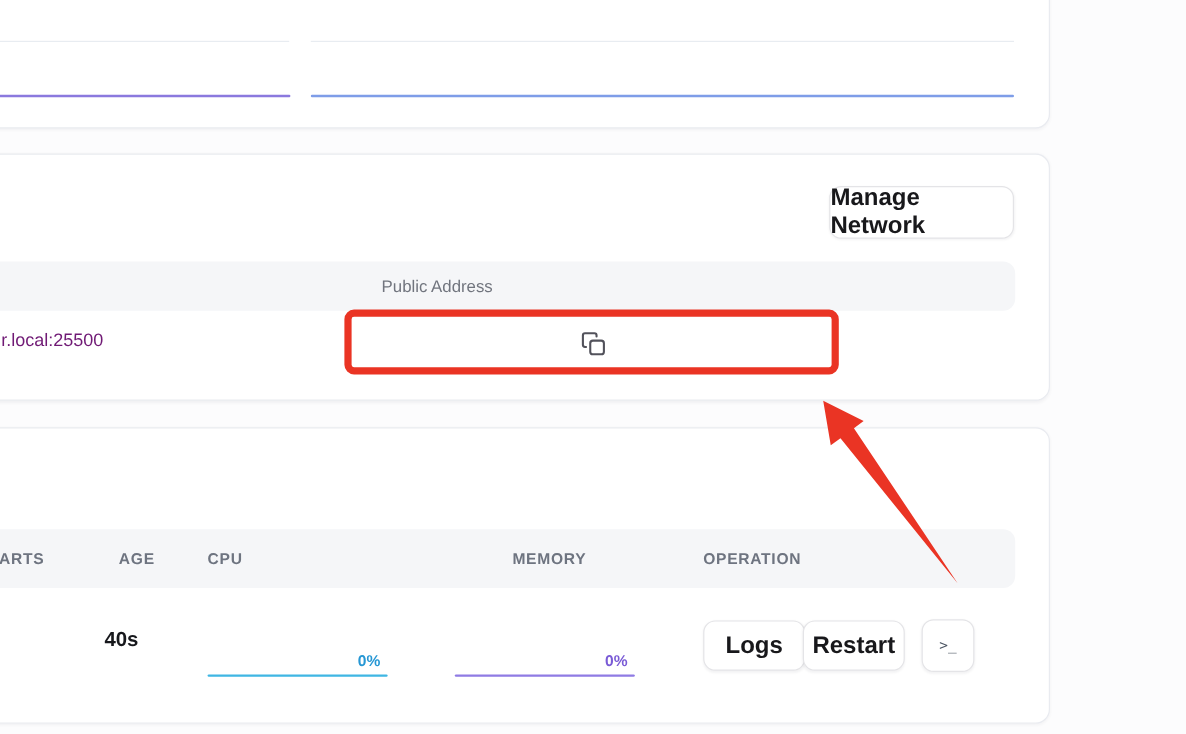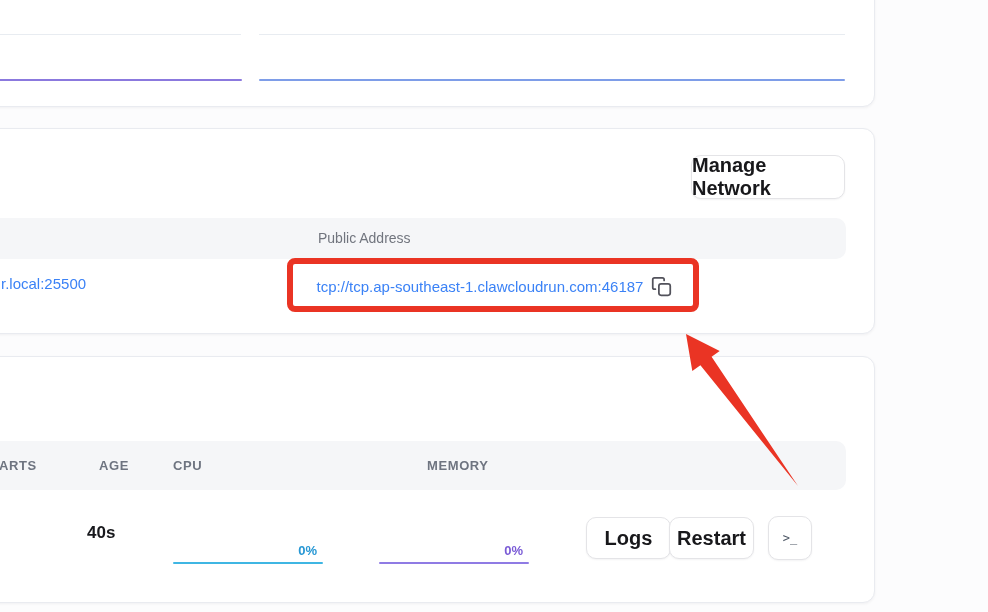--- a/index.html
+++ b/index.html
@@ -33,21 +33,21 @@
   }
   #manage-network-btn{position:absolute;left:730px;top:26px;width:154px;height:44px;}
   .thead-row{
     position:absolute;left:0;width:885px;background:#f5f6f8;border-radius:10px;
   }
   #network-thead{top:89px;height:41px;}
   #network-thead .th{
     position:absolute;top:0;line-height:41px;font-size:14px;color:#71757e;font-weight:400;
   }
   #th-public-address{left:357px;}
-  .addr-text{font-size:15px;color:#3b82f6;}
+  .addr-text{font-size:15px;color:#701a75;}
   #private-address{position:absolute;left:40px;top:146px;}
   #public-address-cell{
     position:absolute;left:327px;top:140px;width:413px;height:34px;
     display:flex;align-items:center;justify-content:center;gap:8px;
   }
   .copy-btn{width:21px;height:21px;cursor:pointer;display:inline-flex;}
 
   
   #card-pods{top:356px;height:247px;}
   #pods-thead{top:84px;height:49px;}
@@ -105,38 +105,38 @@
   <div class="card-inner">
     <div class="btn" id="manage-network-btn">Manage Network</div>
 
     <div class="thead-row" id="network-thead">
       <span class="th" id="th-public-address">Public Address</span>
     </div>
 
     <span class="addr-text" id="private-address">r.local:25500</span>
 
     <div id="public-address-cell">
-      <span class="addr-text">tcp://tcp.ap-southeast-1.clawcloudrun.com:46187</span>
       <span class="copy-btn">
         <svg width="21" height="21" viewBox="0 0 24 24" fill="none" stroke="#52525b" stroke-width="2" stroke-linecap="round" stroke-linejoin="round">
           <rect x="9" y="9" width="13" height="13" rx="2.5"></rect>
           <path d="M5 15H4a2 2 0 0 1-2-2V4a2 2 0 0 1 2-2h9a2 2 0 0 1 2 2v1"></path>
         </svg>
       </span>
     </div>
   </div>
 </div>
 
 <div class="card" id="card-pods">
   <div class="card-inner">
     <div class="thead-row" id="pods-thead">
       <span class="th" id="th-restarts">RESTARTS</span>
       <span class="th" id="th-age">AGE</span>
       <span class="th" id="th-cpu">CPU</span>
       <span class="th" id="th-memory">MEMORY</span>
+      <span class="th" id="th-operation">OPERATION</span>
     </div>
 
     <div>
       <span id="cell-age">40s</span>
 
       <div class="gauge" id="gauge-cpu">
         <div class="pct">0%</div>
         <div class="bar"></div>
       </div>
 

